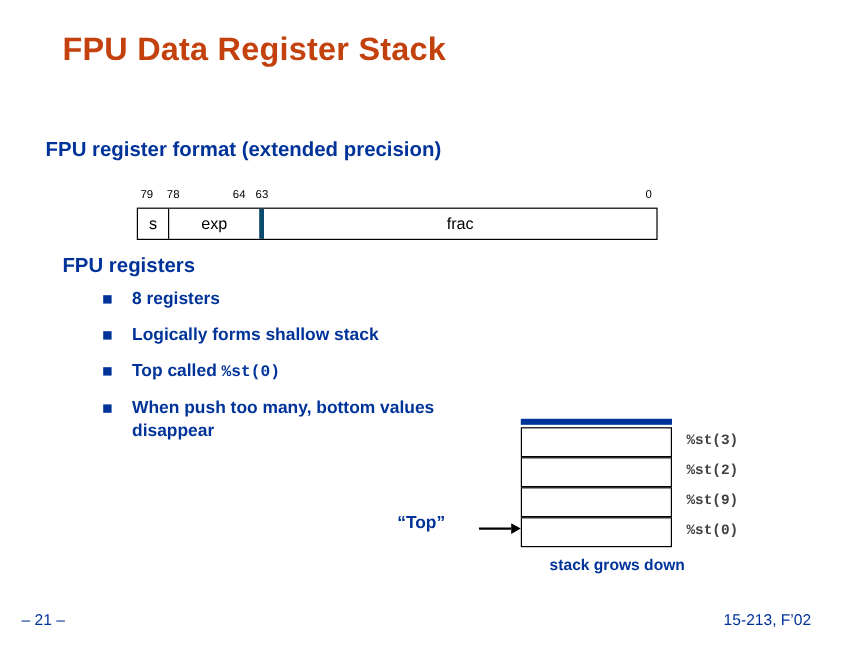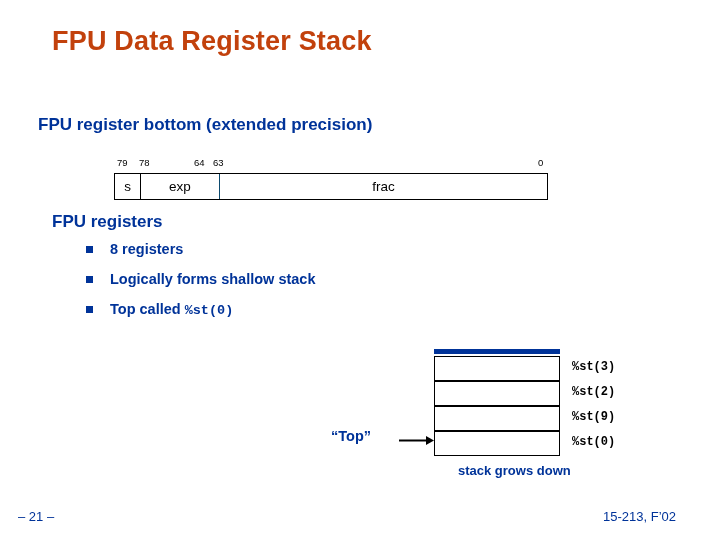--- a/index.html
+++ b/index.html
@@ -78,21 +78,21 @@
     justify-content: center;
   }
   .cell-s {
     left: 0;
     width: 26px;
     border-right: 1px solid #000000;
   }
   .cell-exp {
     left: 26px;
     width: 79px;
-    border-right: 1px solid #0c4a6e;
+    border-right: 4px solid #0c4a6e;
   }
   .cell-frac {
     left: 105px;
     width: 327px;
   }
 
   
   .bullets {
     position: absolute;
     left: 86px;
@@ -152,21 +152,21 @@
   .sc1 { top: 32px; }
   .sc2 { top: 57px; }
   .sc3 { top: 82px; }
 
   .stack-label {
     position: absolute;
     left: 138px;
     font-family: "Liberation Mono", monospace;
     font-size: 12px;
     font-weight: bold;
-    color: #000000;
+    color: #404040;
     white-space: nowrap;
   }
   .sl0 { top: 11px; }
   .sl1 { top: 36px; }
   .sl2 { top: 61px; }
   .sl3 { top: 86px; }
 
   .top-word {
     position: absolute;
     left: 331px;
@@ -207,21 +207,21 @@
     color: #003399;
   }
 </style>
 </head>
 <body>
 
 <div class="slide">
 
   <div class="title">FPU Data Register Stack</div>
 
-  <div class="subhead subhead-format">FPU register bottom (extended precision)</div>
+  <div class="subhead subhead-format">FPU register format (extended precision)</div>
 
   <div class="fmt-labels">
     <span class="lbl-79">79</span>
     <span class="lbl-78">78</span>
     <span class="lbl-64">64</span>
     <span class="lbl-63">63</span>
     <span class="lbl-0">0</span>
   </div>
 
   <div class="fmt-box">
@@ -237,20 +237,24 @@
       <span class="marker"></span>
       <span class="btext">8 registers</span>
     </div>
     <div class="bullet">
       <span class="marker"></span>
       <span class="btext">Logically forms shallow stack</span>
     </div>
     <div class="bullet">
       <span class="marker"></span>
       <span class="btext"><span>Top called </span><span class="mono">%st(0)</span></span>
+    </div>
+    <div class="bullet">
+      <span class="marker"></span>
+      <span class="btext">When push too many, bottom values disappear</span>
     </div>
   </div>
 
   <div class="stack">
     <div class="stack-top-bar"></div>
     <div class="stack-cell sc0"></div>
     <div class="stack-cell sc1"></div>
     <div class="stack-cell sc2"></div>
     <div class="stack-cell sc3"></div>
     <div class="stack-label sl0">%st(3)</div>

